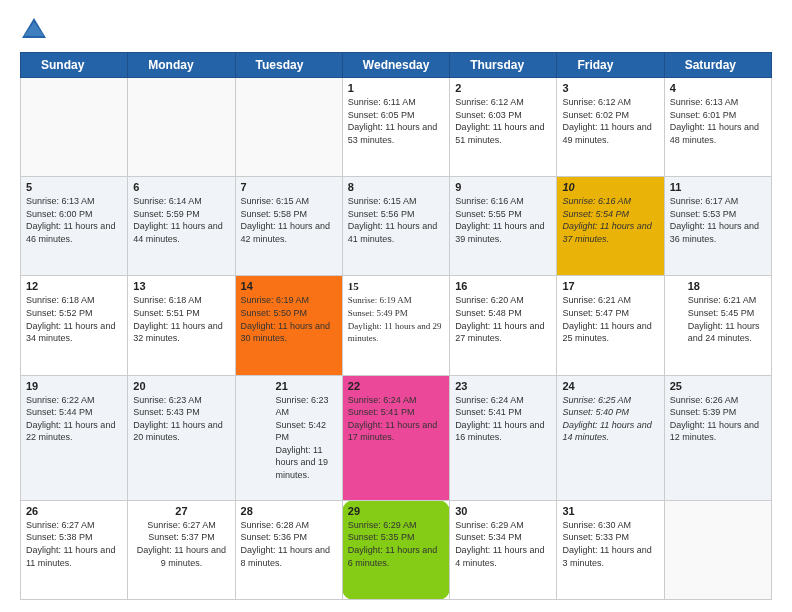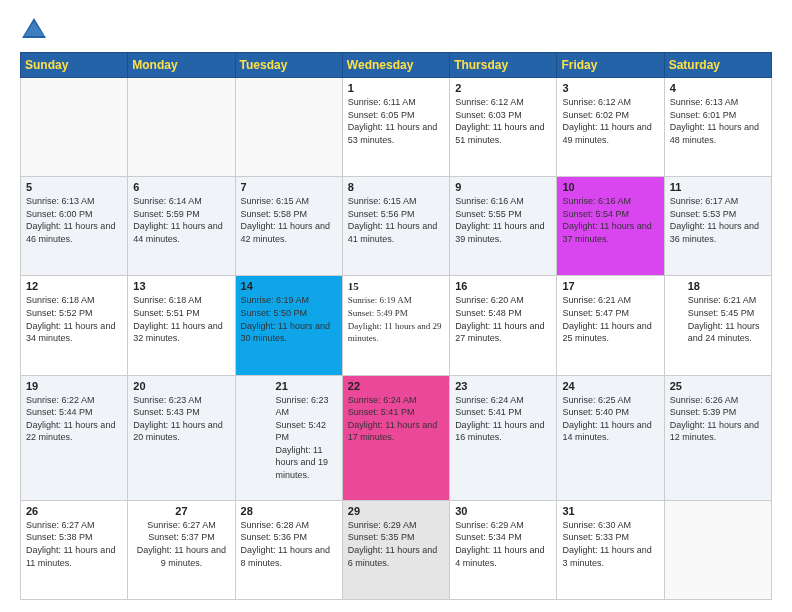--- a/index.html
+++ b/index.html
@@ -63,24 +63,24 @@
     }
     .calendar {
       flex: 1;
       border: 1px solid #ccc;
       border-collapse: collapse;
       width: 100%;
       table-layout: fixed;
     }
     .calendar th {
       background: #2563a8;
-      color: #fde047;
+      color: #ffffff;
       font-size: 12px;
       font-weight: bold;
-      padding: 5px 4px;
+      padding: 5px 20px;
       text-align: left;
       border: 1px solid #1e4f8a;
     }
     .calendar td {
       vertical-align: top;
       border: 1px solid #ccc;
       padding: 4px 5px;
       font-size: 9.5px;
       color: #333;
       background: #fff;
@@ -195,21 +195,21 @@
             <div class="cell-text" style="white-space: pre-wrap;">Sunrise: 6:15 AM
 Sunset: 5:56 PM
 Daylight: 11 hours and 41 minutes.</div>
           </td>
           <td style="background: rgb(240, 244, 248);">
             <span class="day-num">9</span>
             <div class="cell-text" style="white-space: pre-wrap;">Sunrise: 6:16 AM
 Sunset: 5:55 PM
 Daylight: 11 hours and 39 minutes.</div>
           </td>
-          <td style="background: #d946ef;">
+          <td style="background: #eab308; font-style: italic;">
             <span class="day-num">10</span>
             <div class="cell-text" style="white-space: pre-wrap;">Sunrise: 6:16 AM
 Sunset: 5:54 PM
 Daylight: 11 hours and 37 minutes.</div>
           </td>
           <td style="background: rgb(240, 244, 248);">
             <span class="day-num">11</span>
             <div class="cell-text" style="white-space: pre-wrap;">Sunrise: 6:17 AM
 Sunset: 5:53 PM
 Daylight: 11 hours and 36 minutes.</div>
@@ -221,21 +221,21 @@
             <div class="cell-text" style="white-space: pre-wrap;">Sunrise: 6:18 AM
 Sunset: 5:52 PM
 Daylight: 11 hours and 34 minutes.</div>
           </td>
           <td style="background: rgb(255, 255, 255);">
             <span class="day-num">13</span>
             <div class="cell-text" style="white-space: pre-wrap;">Sunrise: 6:18 AM
 Sunset: 5:51 PM
 Daylight: 11 hours and 32 minutes.</div>
           </td>
-          <td style="background: #0ea5e9; margin-top: 36px;">
+          <td style="background: #f97316; margin-top: 36px;">
             <span class="day-num">14</span>
             <div class="cell-text" style="white-space: pre-wrap;">Sunrise: 6:19 AM
 Sunset: 5:50 PM
 Daylight: 11 hours and 30 minutes.</div>
           </td>
           <td style="background: rgb(255, 255, 255); font-family: Liberation Serif, serif;">
             <span class="day-num">15</span>
             <div class="cell-text" style="white-space: pre-wrap;">Sunrise: 6:19 AM
 Sunset: 5:49 PM
 Daylight: 11 hours and 29 minutes.</div>
@@ -285,21 +285,21 @@
 Daylight: 11 hours and 17 minutes.</div>
           </td>
           <td style="background: rgb(240, 244, 248);">
             <span class="day-num">23</span>
             <div class="cell-text" style="white-space: pre-wrap;">Sunrise: 6:24 AM
 Sunset: 5:41 PM
 Daylight: 11 hours and 16 minutes.</div>
           </td>
           <td style="background: rgb(240, 244, 248);">
             <span class="day-num">24</span>
-            <div class="cell-text" style="white-space: pre-wrap;">Sunrise: 6:25 AM
+            <div class="cell-text" style="white-space: pre-wrap; font-style: italic;">Sunrise: 6:25 AM
 Sunset: 5:40 PM
 Daylight: 11 hours and 14 minutes.</div>
           </td>
           <td style="background: rgb(240, 244, 248);">
             <span class="day-num">25</span>
             <div class="cell-text" style="white-space: pre-wrap;">Sunrise: 6:26 AM
 Sunset: 5:39 PM
 Daylight: 11 hours and 12 minutes.</div>
           </td>
         </tr>
@@ -315,21 +315,21 @@
             <div class="cell-text" style="white-space: pre-wrap;">Sunrise: 6:27 AM
 Sunset: 5:37 PM
 Daylight: 11 hours and 9 minutes.</div>
           </td>
           <td style="background: rgb(255, 255, 255);">
             <span class="day-num">28</span>
             <div class="cell-text" style="white-space: pre-wrap;">Sunrise: 6:28 AM
 Sunset: 5:36 PM
 Daylight: 11 hours and 8 minutes.</div>
           </td>
-          <td style="background: #e5e5e5;">
+          <td style="background: #84cc16; border-radius: 12px;">
             <span class="day-num">29</span>
             <div class="cell-text" style="white-space: pre-wrap;">Sunrise: 6:29 AM
 Sunset: 5:35 PM
 Daylight: 11 hours and 6 minutes.</div>
           </td>
           <td style="background: rgb(255, 255, 255);">
             <span class="day-num">30</span>
             <div class="cell-text" style="white-space: pre-wrap;">Sunrise: 6:29 AM
 Sunset: 5:34 PM
 Daylight: 11 hours and 4 minutes.</div>

